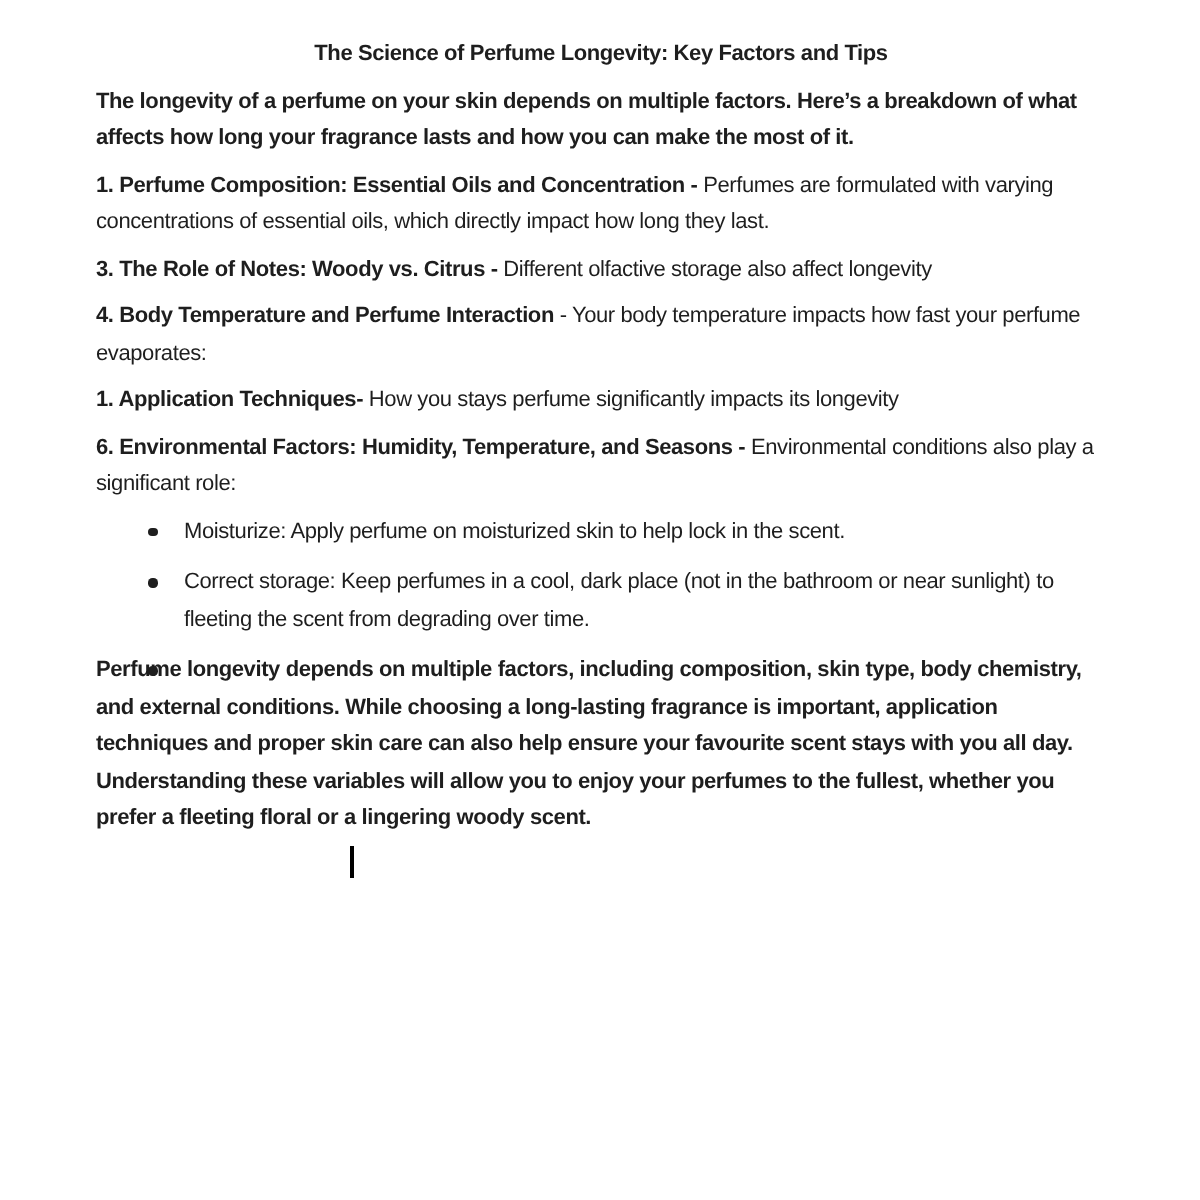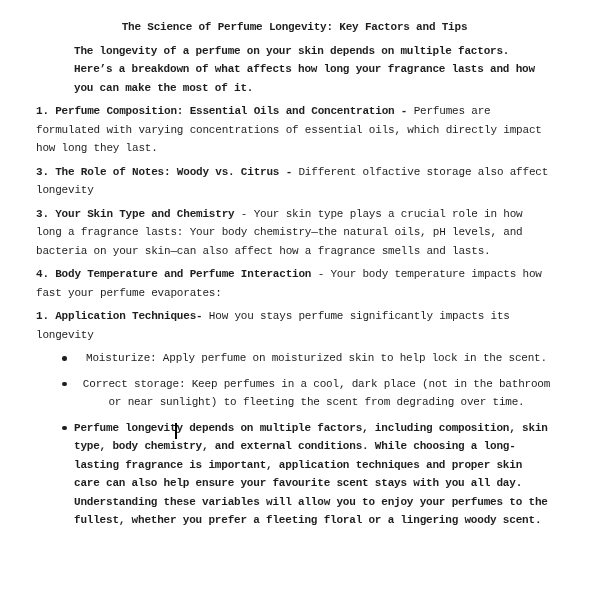--- a/index.html
+++ b/index.html
@@ -8,54 +8,52 @@
     width: 600px;
     height: 600px;
     overflow: hidden;
     background: #ffffff;
   }
   .doc {
     position: relative;
     box-sizing: border-box;
     width: 600px;
     height: 592px;
-    padding: 18px 47px 0 36px;
-    font-family: Liberation Mono, monospace;
+    padding: 18px 47px 0 48px;
+    font-family: Liberation Sans, sans-serif;
     font-size: 11px;
     line-height: 18.5px;
     letter-spacing: -0.2px;
     color: #1e1e1e;
     cursor: text;
   }
   .title {
     margin: 0 0 5px 0;
     font-size: 11px;
     font-weight: bold;
     text-align: center;
   }
   p {
     margin: 0 0 5px 0;
   }
   .bold {
     font-weight: bold;
-    margin-left: 38px;
   }
   b {
     font-weight: bold;
   }
   ul.tips {
     list-style: none;
     margin: 0 0 5px 0;
     padding: 0;
   }
   ul.tips li {
     position: relative;
     padding-left: 44px;
     margin-bottom: 7px;
-    text-align: center;
   }
   ul.tips li .dot {
     position: absolute;
     left: 26px;
     top: 7px;
     width: 4.5px;
     height: 4.5px;
     border-radius: 50%;
     background: #1e1e1e;
   }
@@ -74,26 +72,26 @@
 <div class="doc">
 
   <h1 class="title">The Science of Perfume Longevity: Key Factors and Tips</h1>
 
   <p class="bold">The longevity of a perfume on your skin depends on multiple factors. Here’s a breakdown of what affects how long your fragrance lasts and how you can make the most of it.</p>
 
   <p><b>1. Perfume Composition: Essential Oils and Concentration -</b><span> Perfumes are formulated with varying concentrations of essential oils, which directly impact how long they last.</span></p>
 
   <p><b>3. The Role of Notes: Woody vs. Citrus -</b><span> Different olfactive storage also affect longevity</span></p>
 
-  <p><b>3. Your Skin Type and Chemistry</b><span> - Your skin type plays a crucial role in how long a fragrance lasts: Your body chemistry—the natural oils, pH levels, and bacteria on your skin—can also affect how a fragrance smells and lasts.</span></p>
 
   <p><b>4. Body Temperature and Perfume Interaction</b><span> - Your body temperature impacts how fast your perfume evaporates:</span></p>
 
   <p><b>1. Application Techniques-</b><span> How you stays perfume significantly impacts its longevity</span></p>
 
+  <p><b>6. Environmental Factors: Humidity, Temperature, and Seasons -</b><span> Environmental conditions also play a significant role:</span></p>
 
 
   <ul class="tips">
     <li><span class="dot"></span><span>Moisturize: Apply perfume on moisturized skin to help lock in the scent.</span></li>
     <li><span class="dot"></span><span>Correct storage: Keep perfumes in a cool, dark place (not in the bathroom or near sunlight) to fleeting the scent from degrading over time.</span></li>
     <li><span class="dot"></span></li>
   </ul>
 
   <p class="bold">Perfume longevity depends on multiple factors, including composition, skin type, body chemistry, and external conditions. While choosing a long-lasting fragrance is important, application techniques and proper skin care can also help ensure your favourite scent stays with you all day. Understanding these variables will allow you to enjoy your perfumes to the fullest, whether you prefer a fleeting floral or a lingering woody scent.</p>
 

